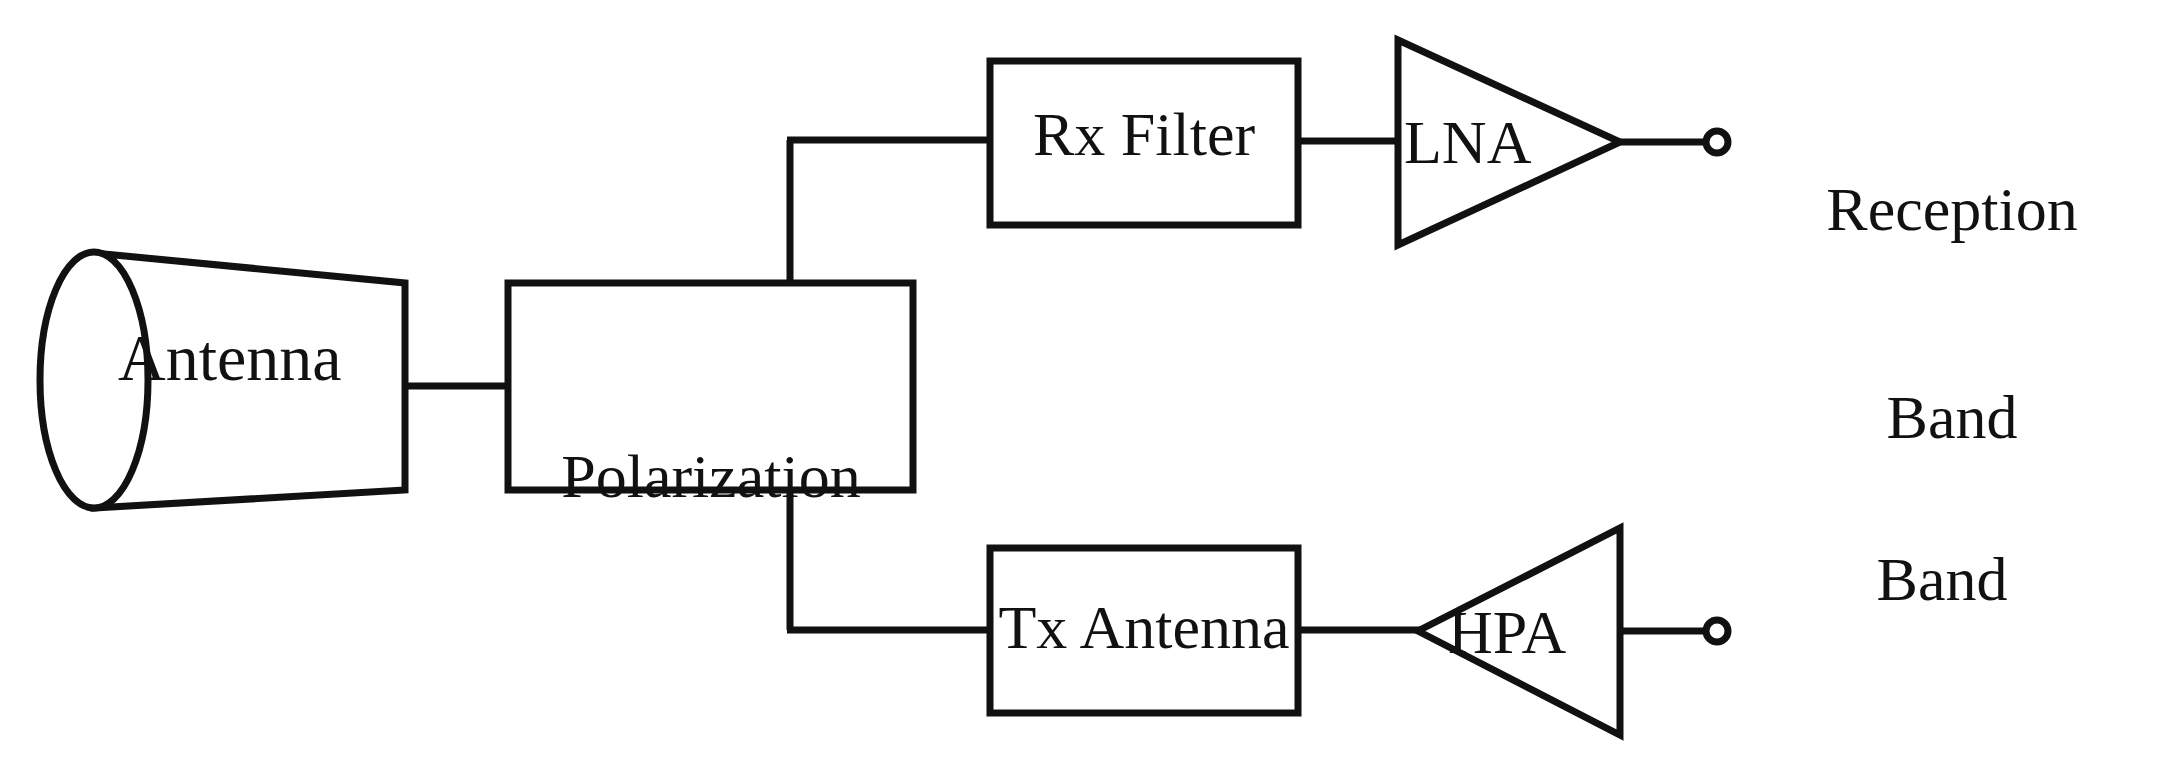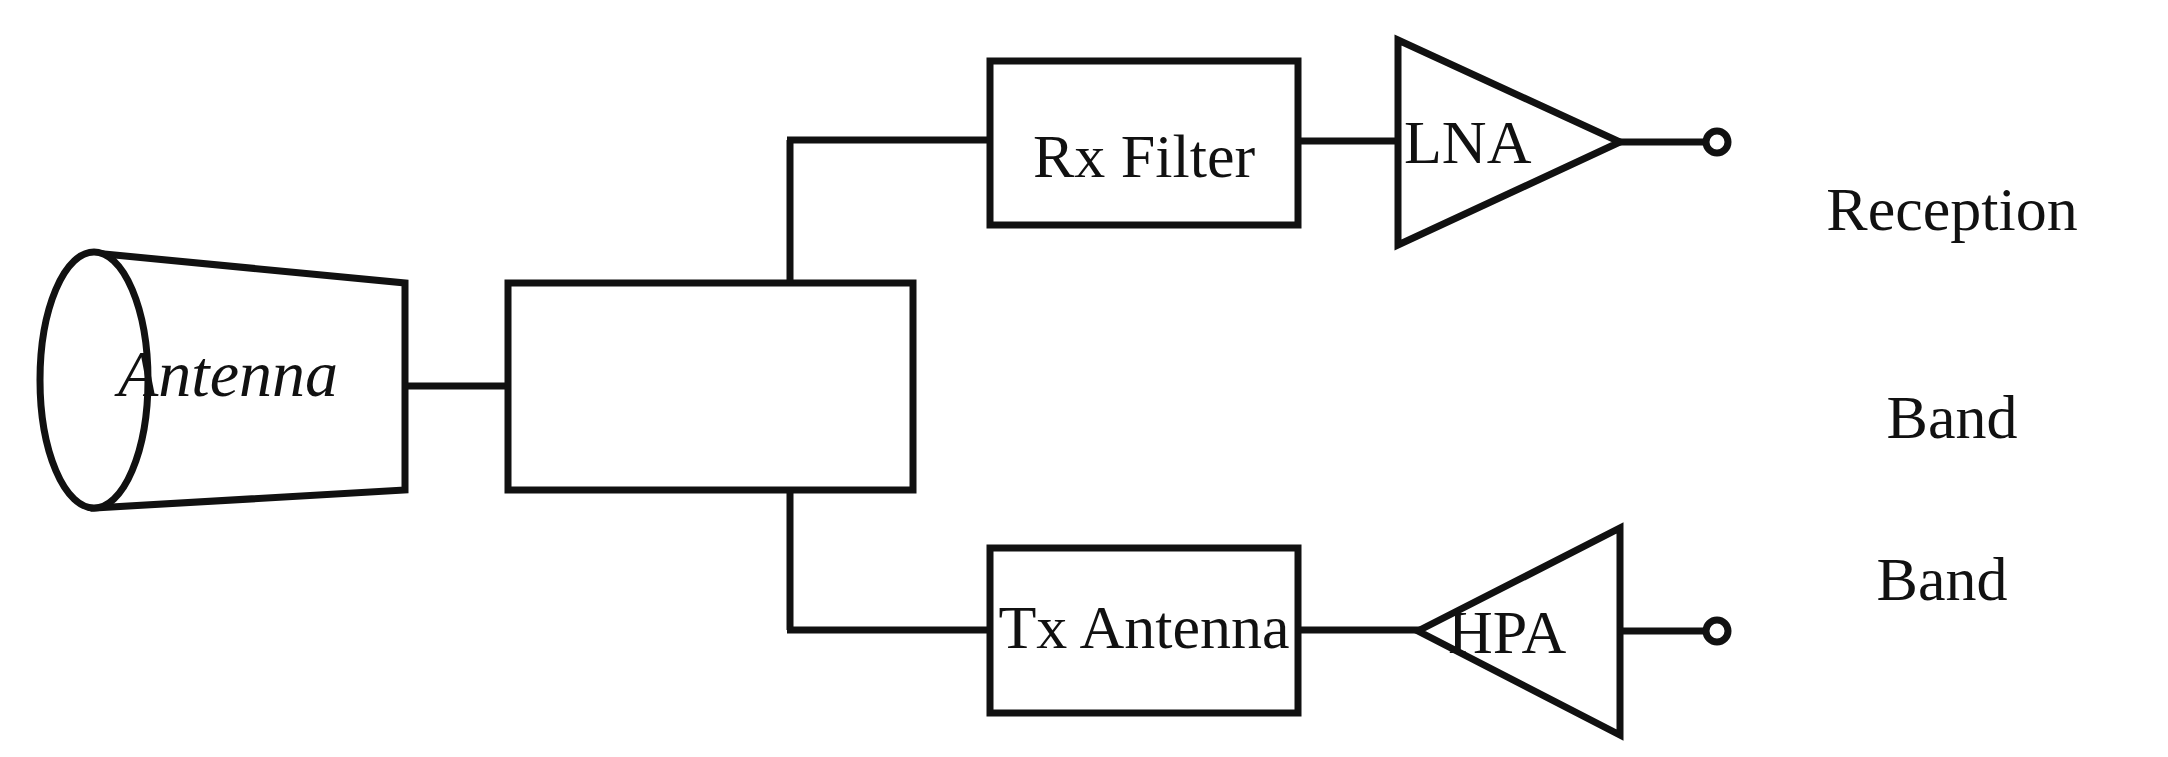--- a/index.html
+++ b/index.html
@@ -49,36 +49,35 @@
     color: #111111;
     font-family: "Liberation Serif", "DejaVu Serif", serif;
     font-weight: 400;
     line-height: 1.04;
     white-space: pre;
     text-align: center;
     user-select: none;
   }
   .lbl-antenna {
     left: 118px;
-    top: 340px;
+    top: 324px;
     width: 300px;
     font-size: 66px;
     text-align: left;
-    font-style: italic;
   }
   .lbl-polsep {
     left: 512px;
     top: 300px;
     width: 398px;
     font-size: 62px;
     line-height: 1.14;
   }
   .lbl-rxfilter {
     left: 990px;
-    top: 124px;
+    top: 102px;
     width: 308px;
     font-size: 62px;
   }
   .lbl-txfilter {
     left: 990px;
     top: 595px;
     width: 308px;
     font-size: 62px;
   }
   .lbl-lna {
@@ -155,20 +154,21 @@
     <path class="shape-fill" d="M 1620 528 L 1620 735 L 1418 631 Z"></path>
 
     <line class="stroke" x1="1618" y1="631" x2="1706" y2="631"></line>
     <circle class="terminal" cx="1717" cy="631" r="11"></circle>
 
   </svg>
 
   <div class="dgm-label lbl-antenna">Antenna</div>
 
   <div class="dgm-label lbl-polsep">
+    <span class="lbl-line">Polarization</span>
   </div>
 
   <div class="dgm-label lbl-rxfilter">Rx Filter</div>
 
   <div class="dgm-label lbl-txfilter">Tx Antenna</div>
 
   <div class="dgm-label lbl-lna">LNA</div>
 
   <div class="dgm-label lbl-hpa">HPA</div>
 

